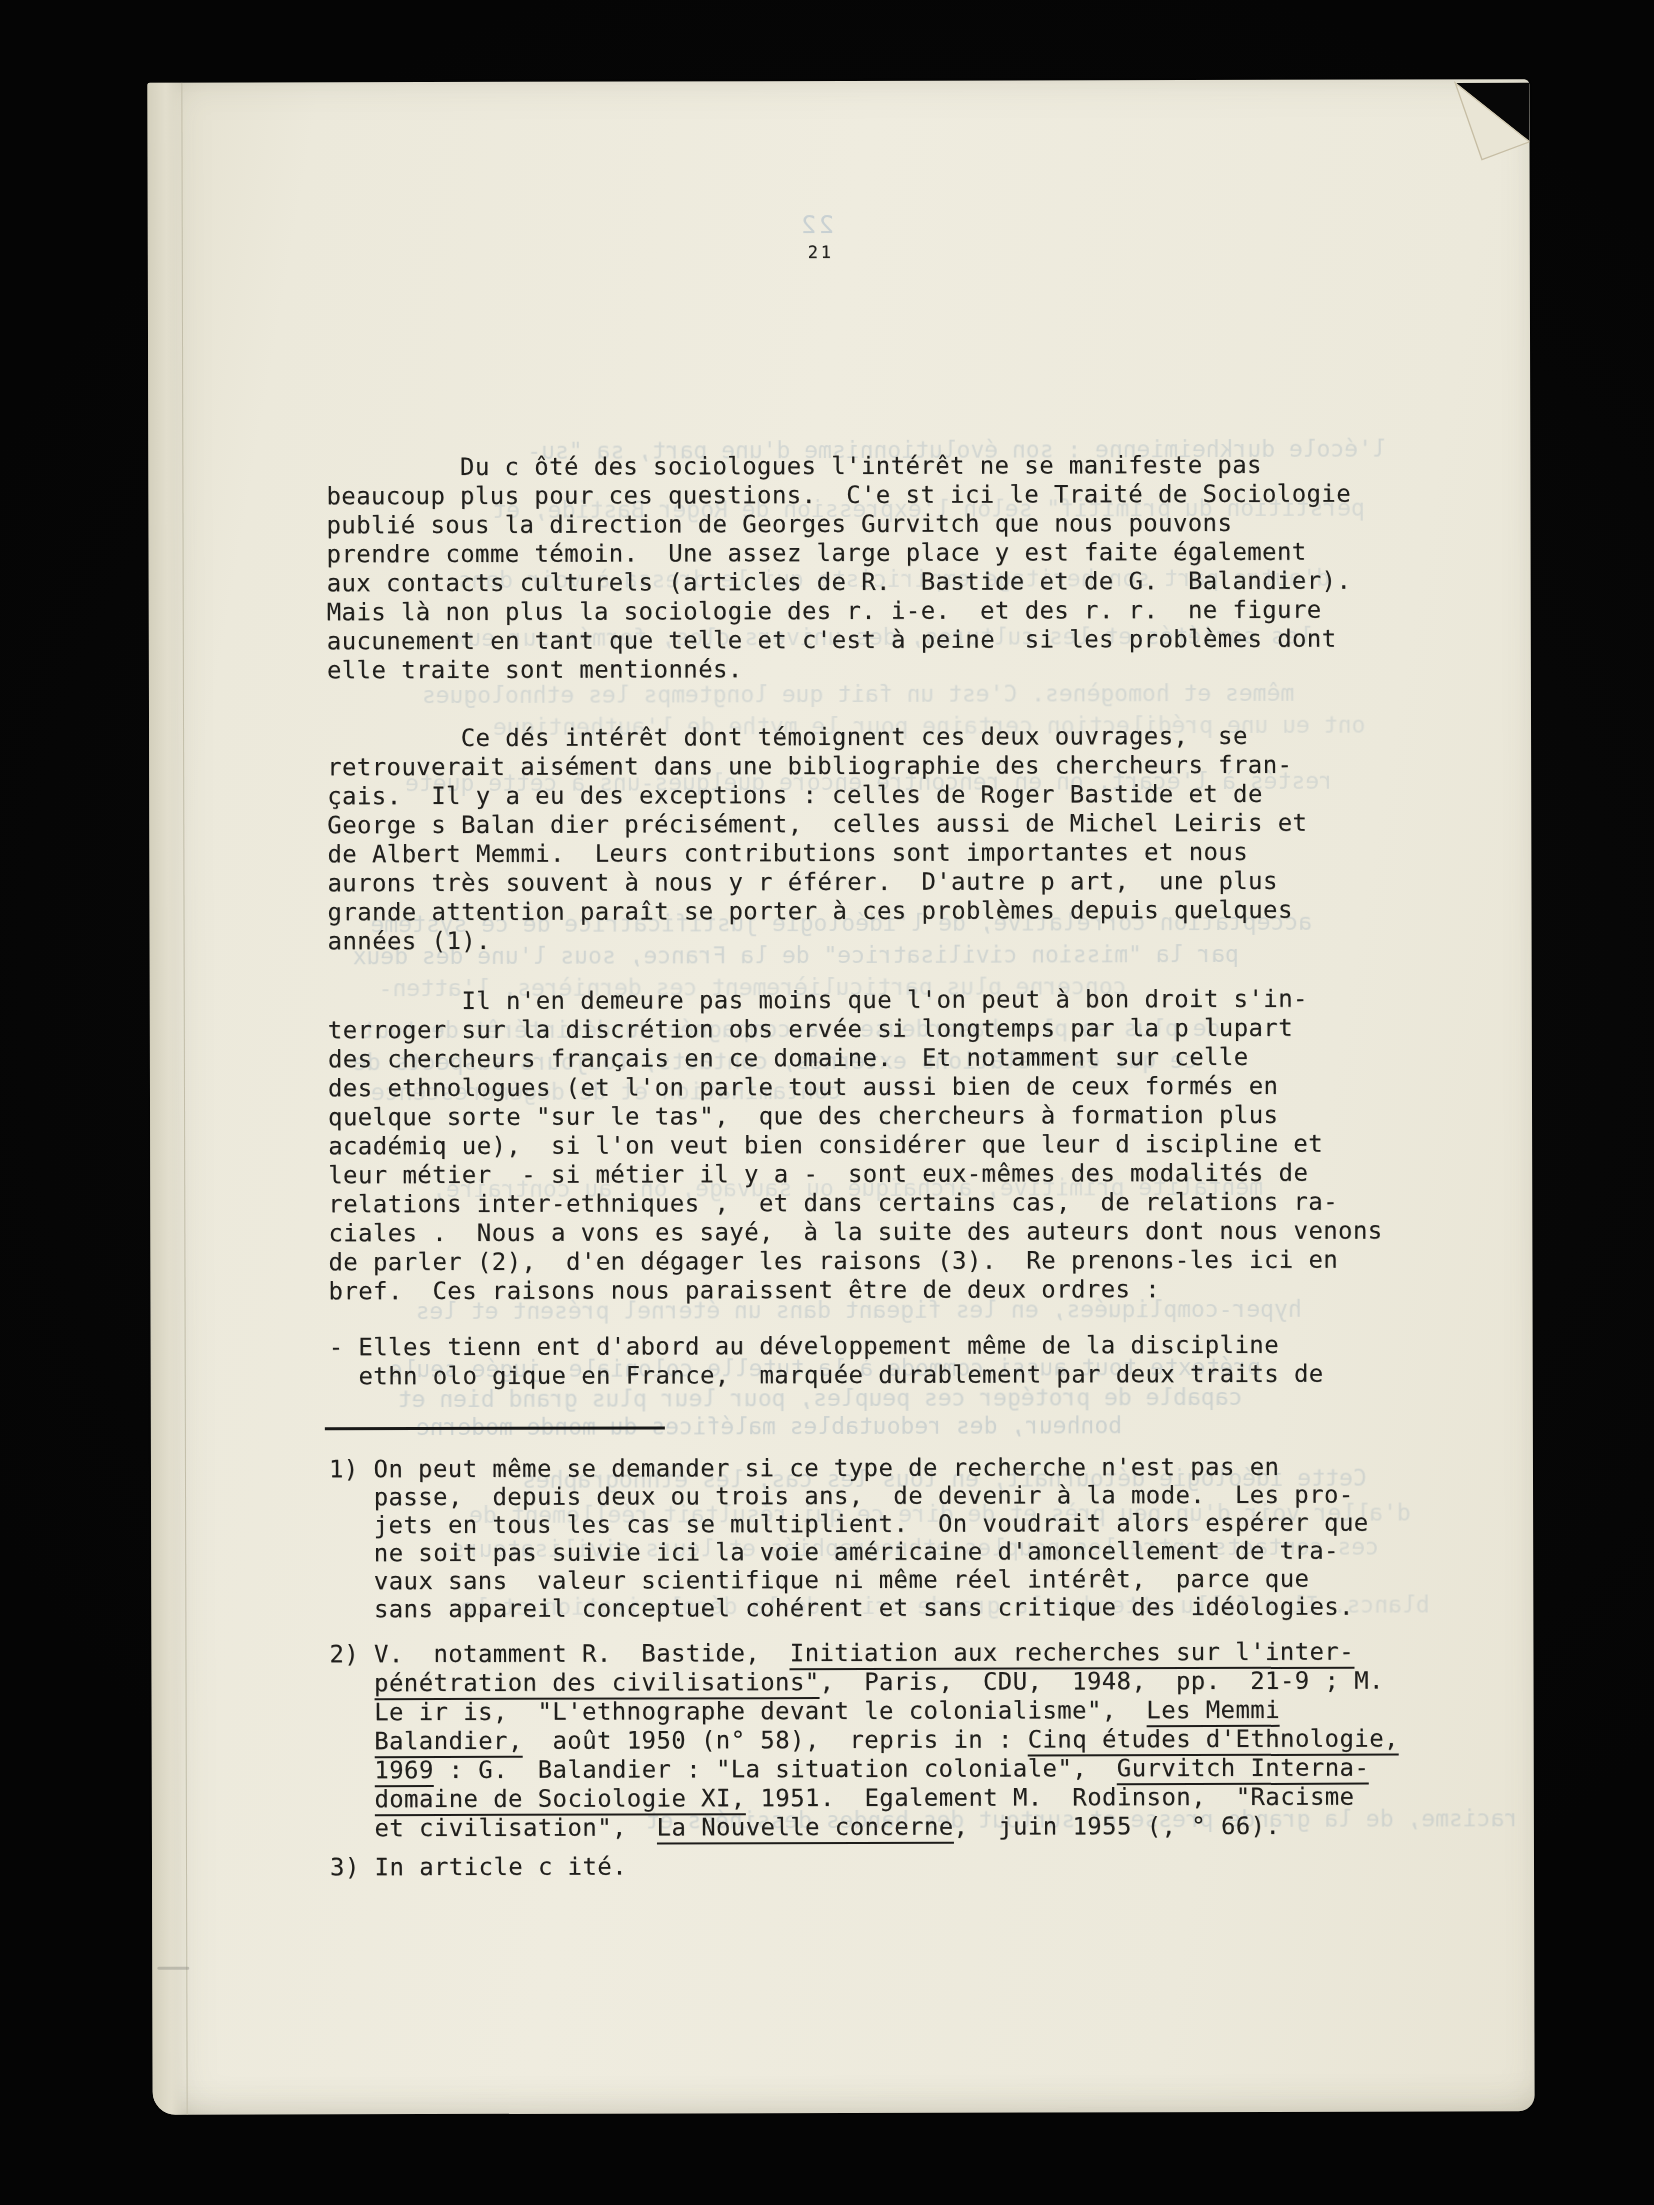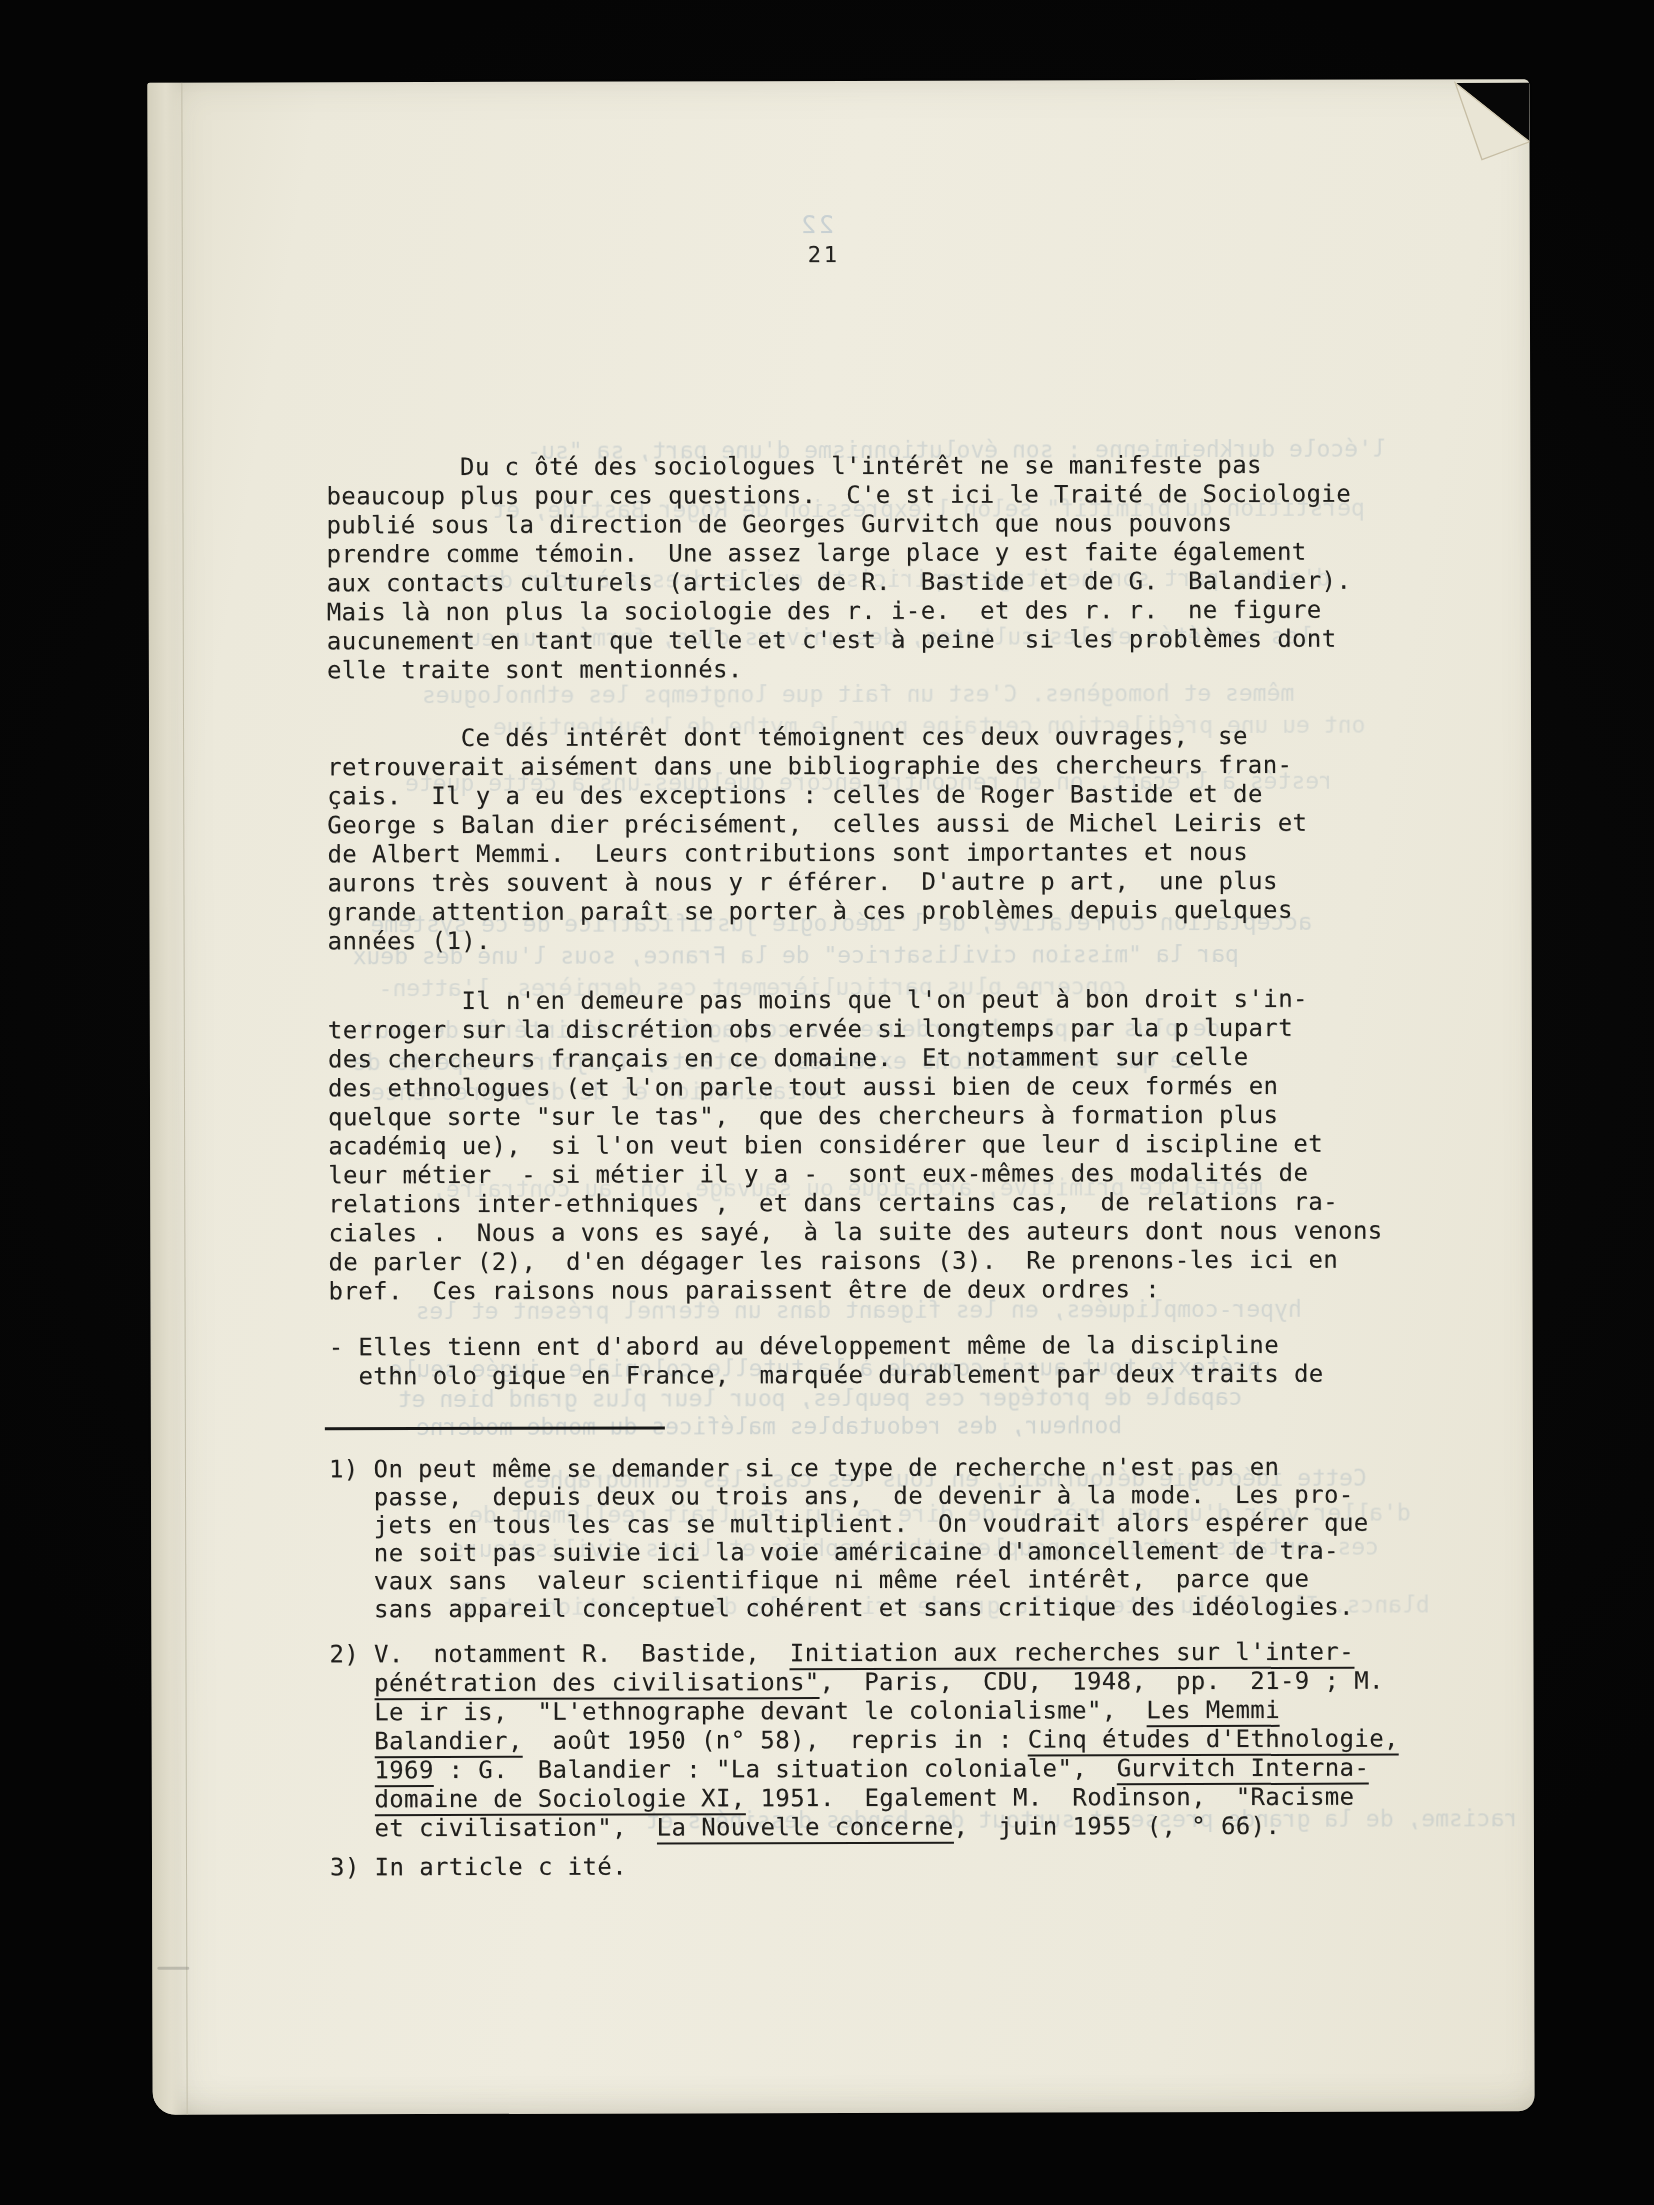--- a/index.html
+++ b/index.html
@@ -22,21 +22,21 @@
   }
   .para{
     position:absolute;white-space:pre-wrap;
     font-family:"DejaVu Sans Mono","Liberation Mono",monospace;
     font-size:24px;line-height:29px;letter-spacing:0.4px;
     color:#201f1c;text-shadow:0.3px 0.3px 0 rgba(25,25,25,.35);
   }
   .page-number{
     position:absolute;left:660px;top:161px;
     font-family:"DejaVu Sans Mono","Liberation Mono",monospace;
-    font-size:22px;letter-spacing:2.6px;color:#242320;
+    font-size:17px;letter-spacing:2.6px;color:#242320;
     text-shadow:0.3px 0.3px 0 rgba(25,25,25,.35);
   }
   .p1{left:178px;top:371px;}
   .p2{left:178px;top:642px;}
   .p3{left:178px;top:905px;}
   .list-item{left:178px;top:1251px;}
   .fn-rule{position:absolute;left:174px;top:1345px;width:340px;height:2.6px;background:#191918;}
   .fn1{left:178px;top:1373px;line-height:28px;}
   .fn2{position:absolute;left:178px;top:1558px;
     font-family:"DejaVu Sans Mono","Liberation Mono",monospace;

